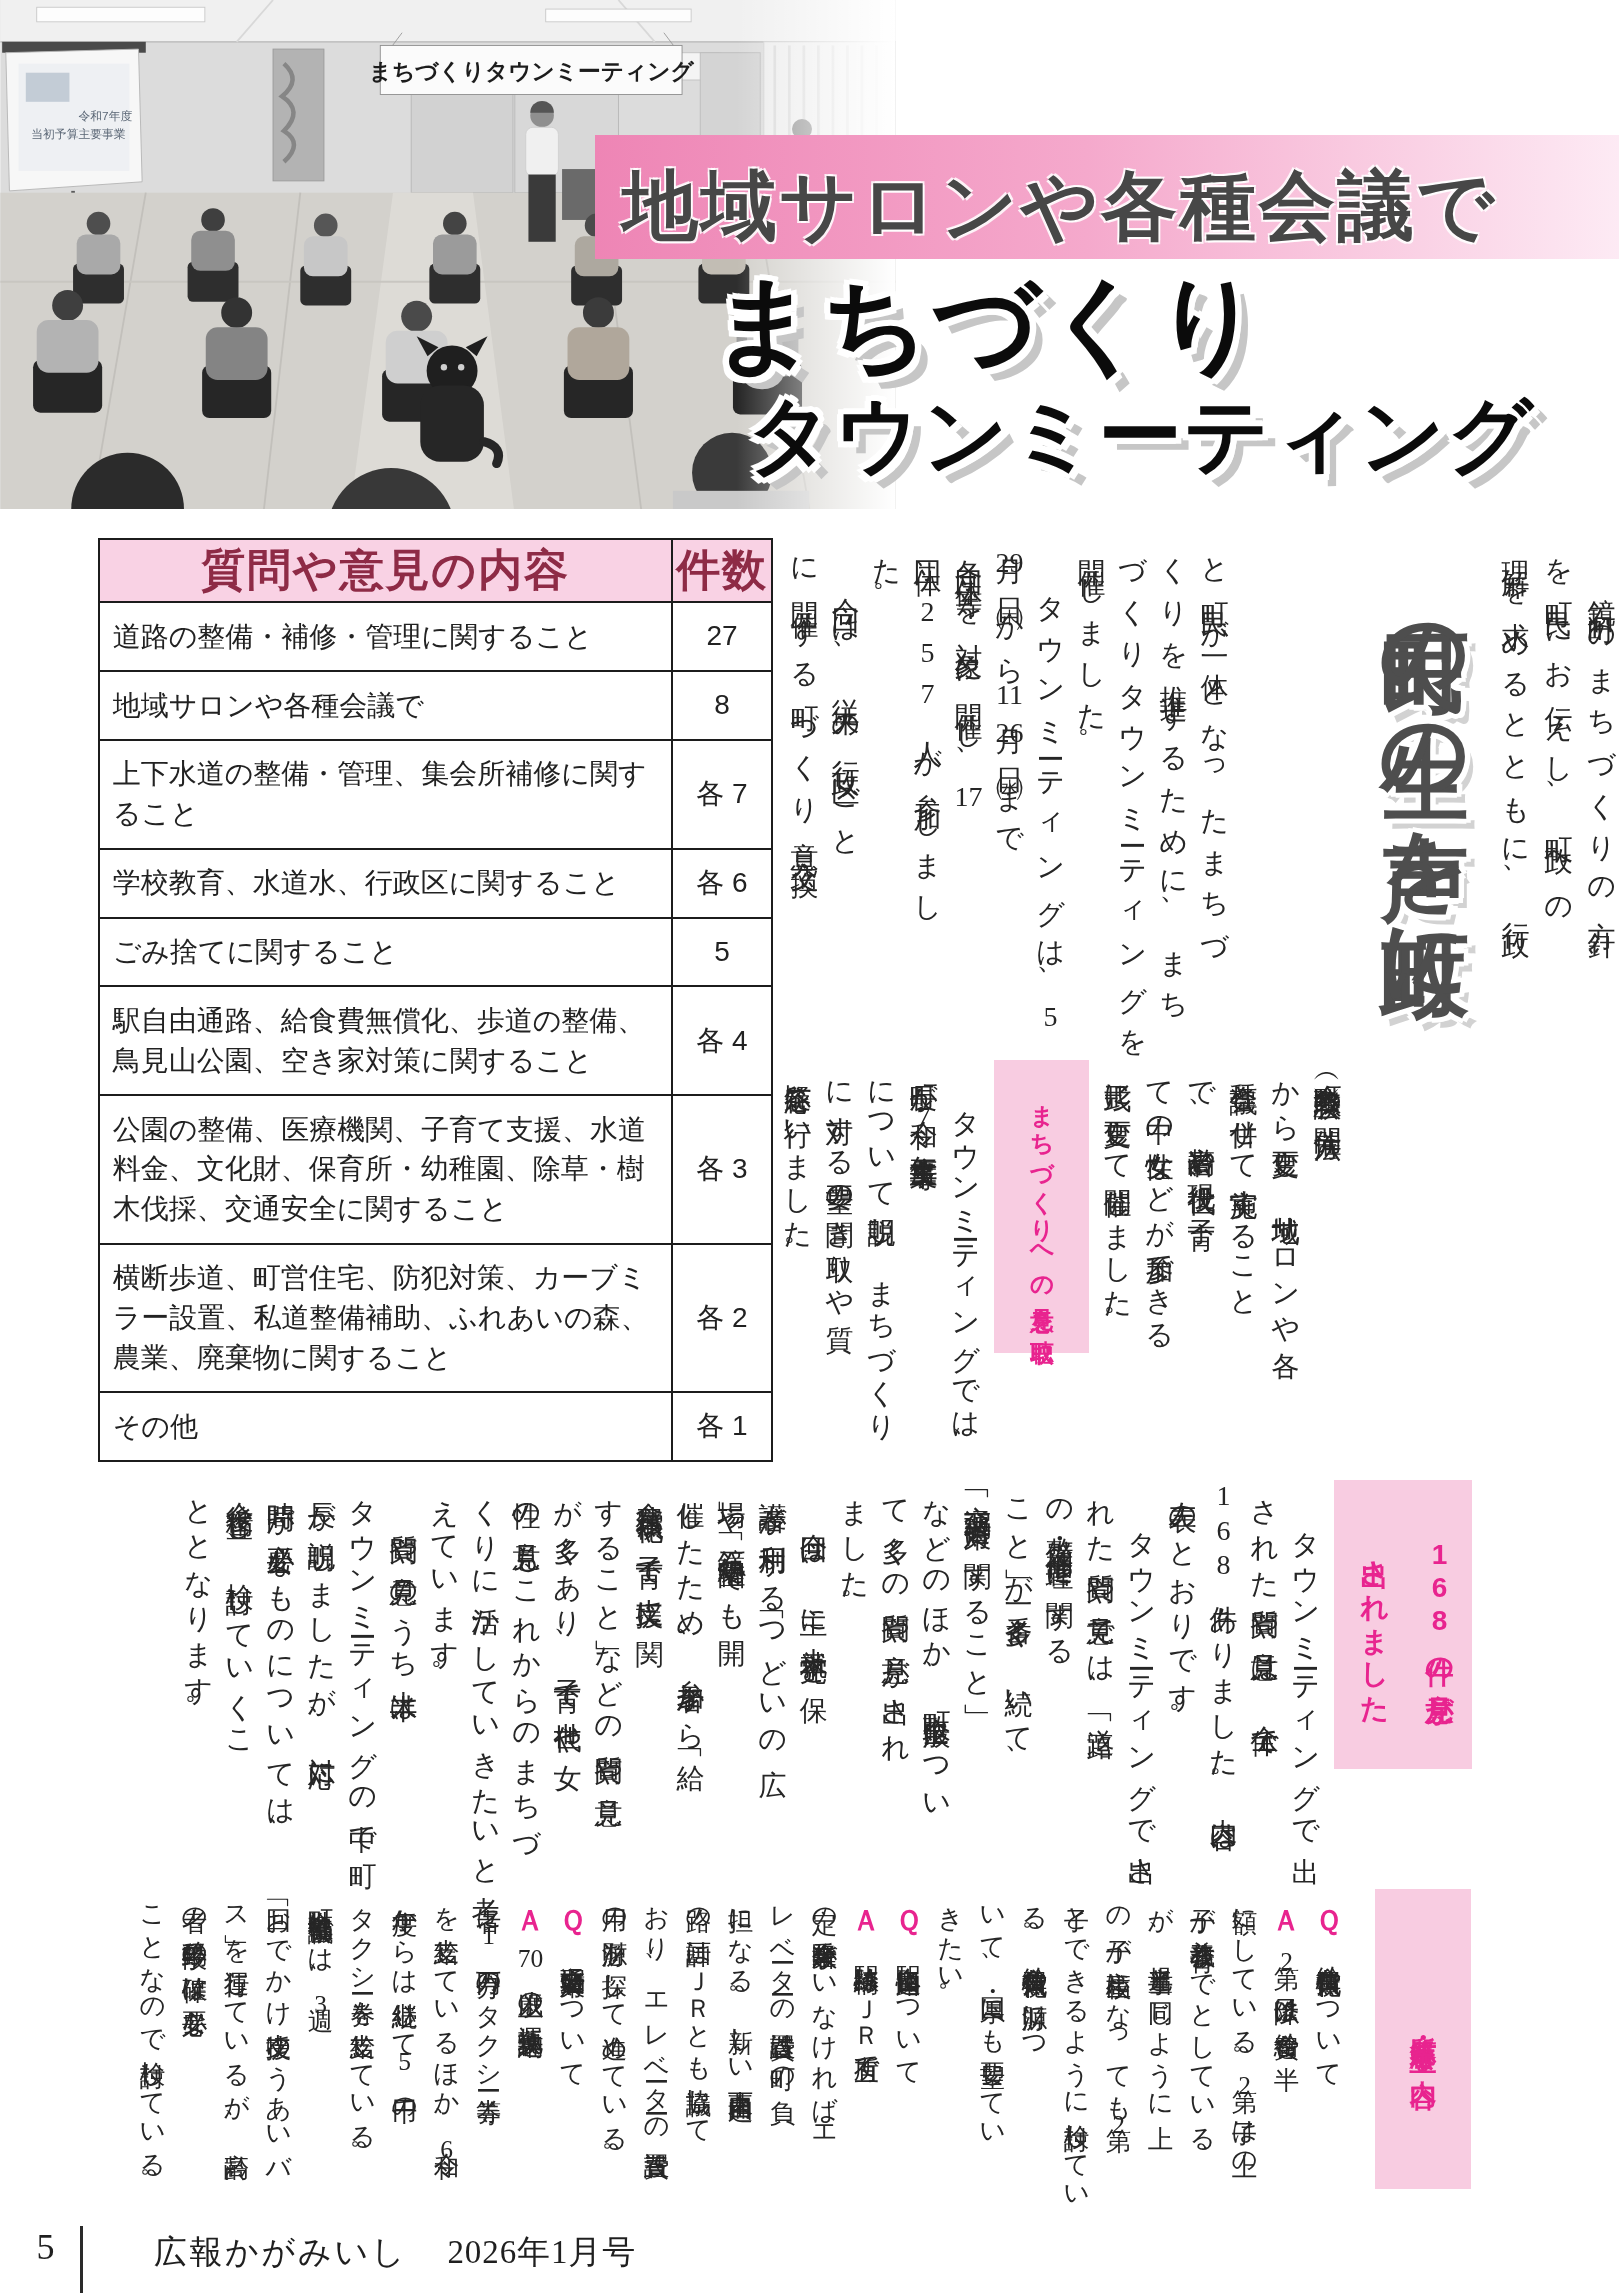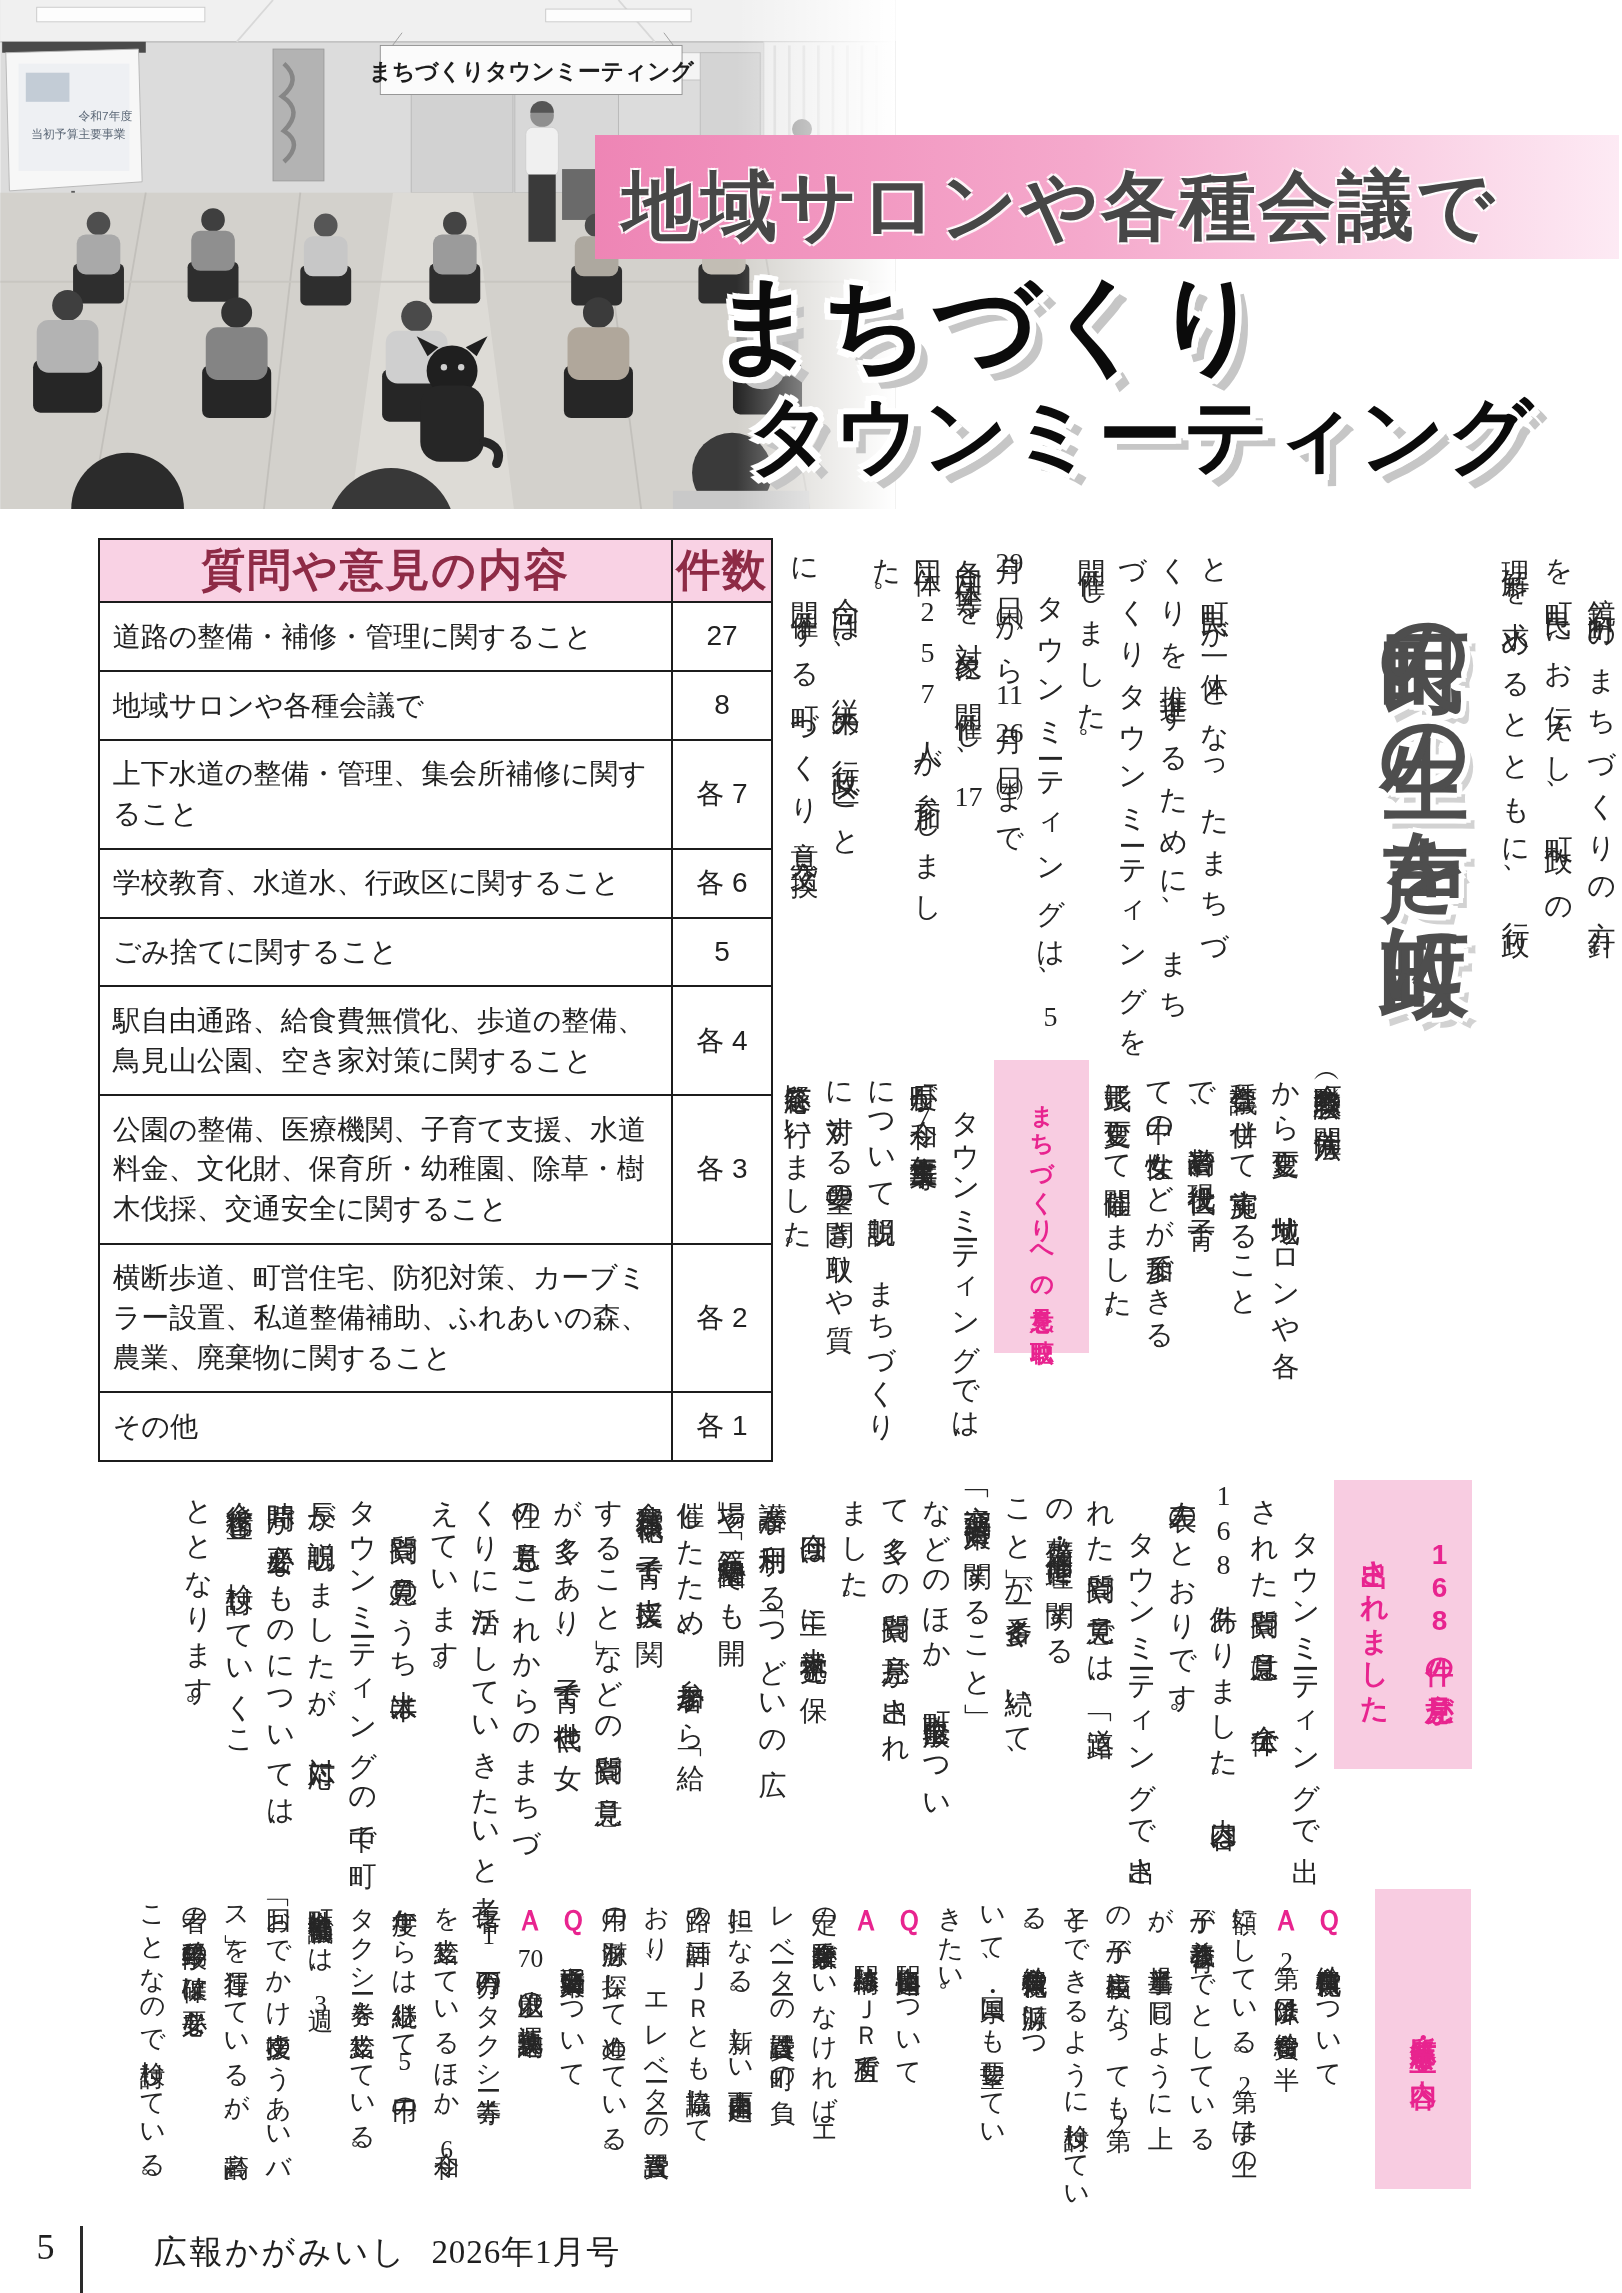--- a/index.html
+++ b/index.html
@@ -96,21 +96,21 @@
   .opinions-table col.c-label{width:573px;}
   .opinions-table col.c-count{width:100px;}
   
   .footer{
     position:absolute;left:20px;top:2226px;display:flex;align-items:flex-start;
     font-family:"Liberation Serif","DejaVu Serif",serif;color:#1f1f1f;
   }
   .footer .pgnum{font-size:36px;width:51px;text-align:center;}
   .footer .rule{width:2.7px;height:78px;background:#2a2a2a;margin:0 27px 0 9px;}
   .footer .pub{font-size:33px;letter-spacing:2.7px;padding-top:3.6px;margin-left:44px;}
-  .footer .issue{font-size:33px;margin-left:24px;padding-top:3.6px;letter-spacing:0.9px;}
+  .footer .issue{font-size:33px;margin-left:40px;padding-top:3.6px;letter-spacing:0.9px;}
 </style>
 </head>
 <body>
 
 <div class="page">
 
   <div class="photo">
     <svg viewBox="0 0 985 560" width="896" height="509">
       <defs>
         <linearGradient id="fadeR" x1="0" y1="0" x2="1" y2="0">

